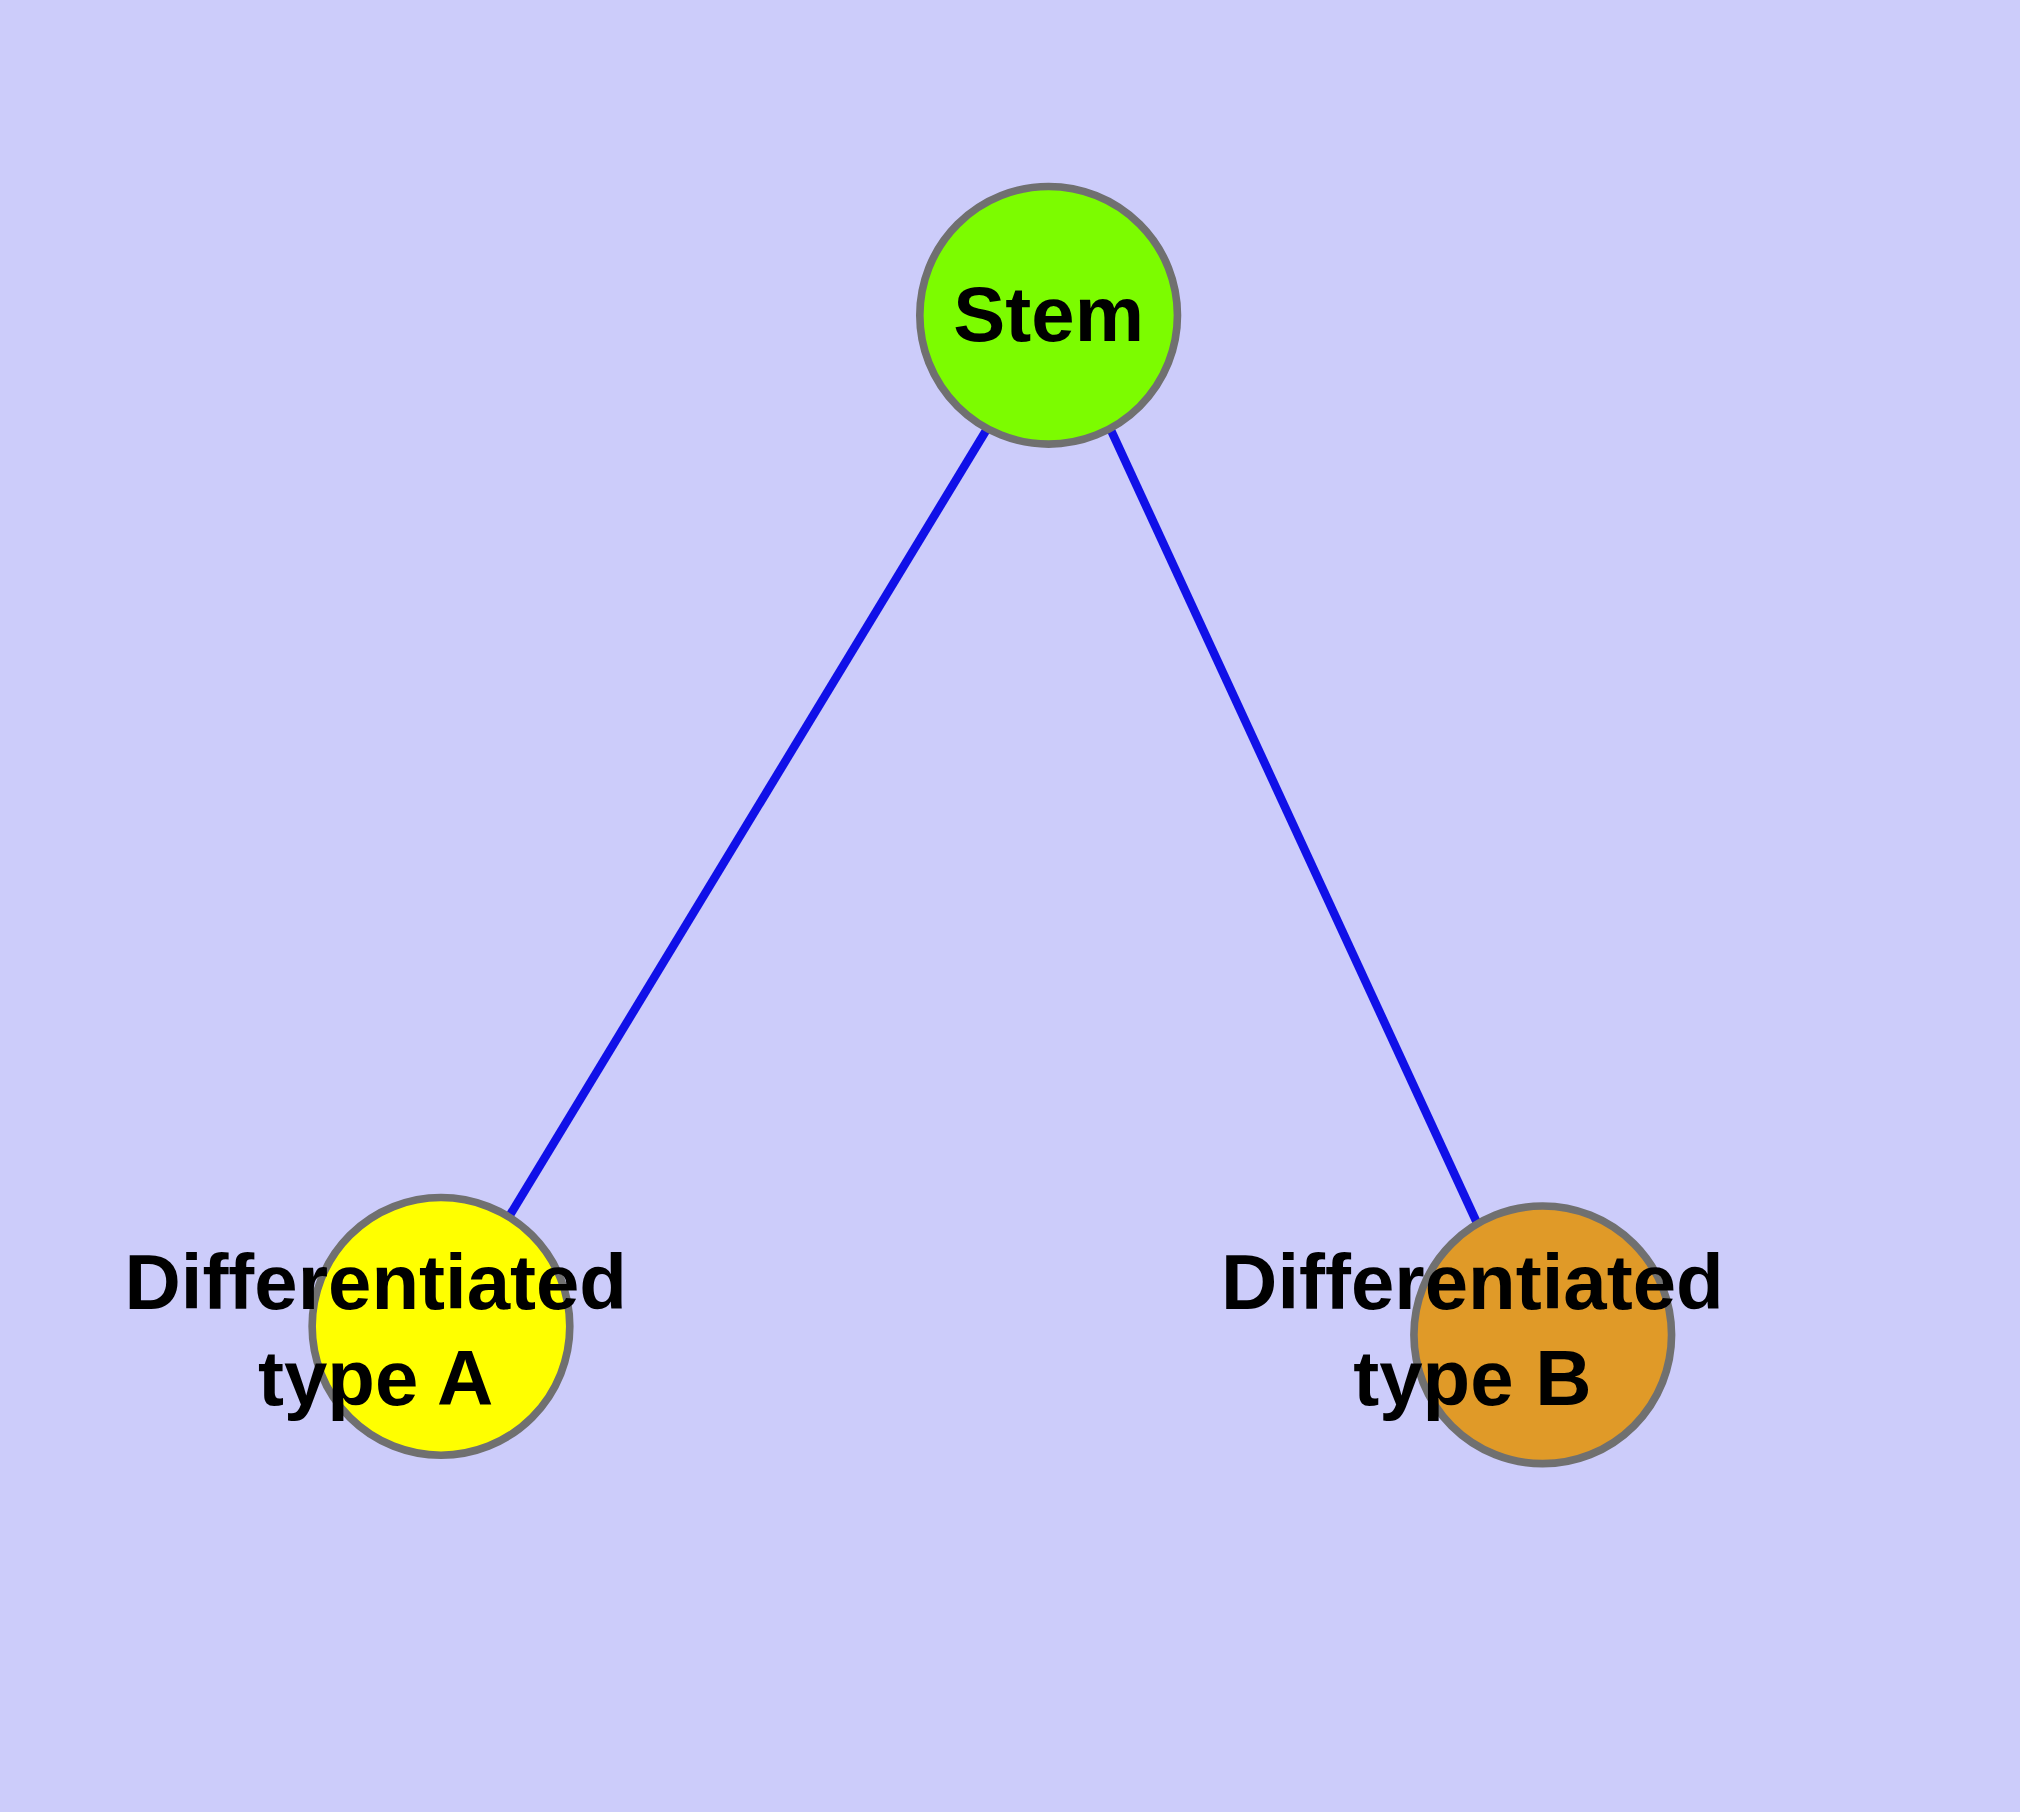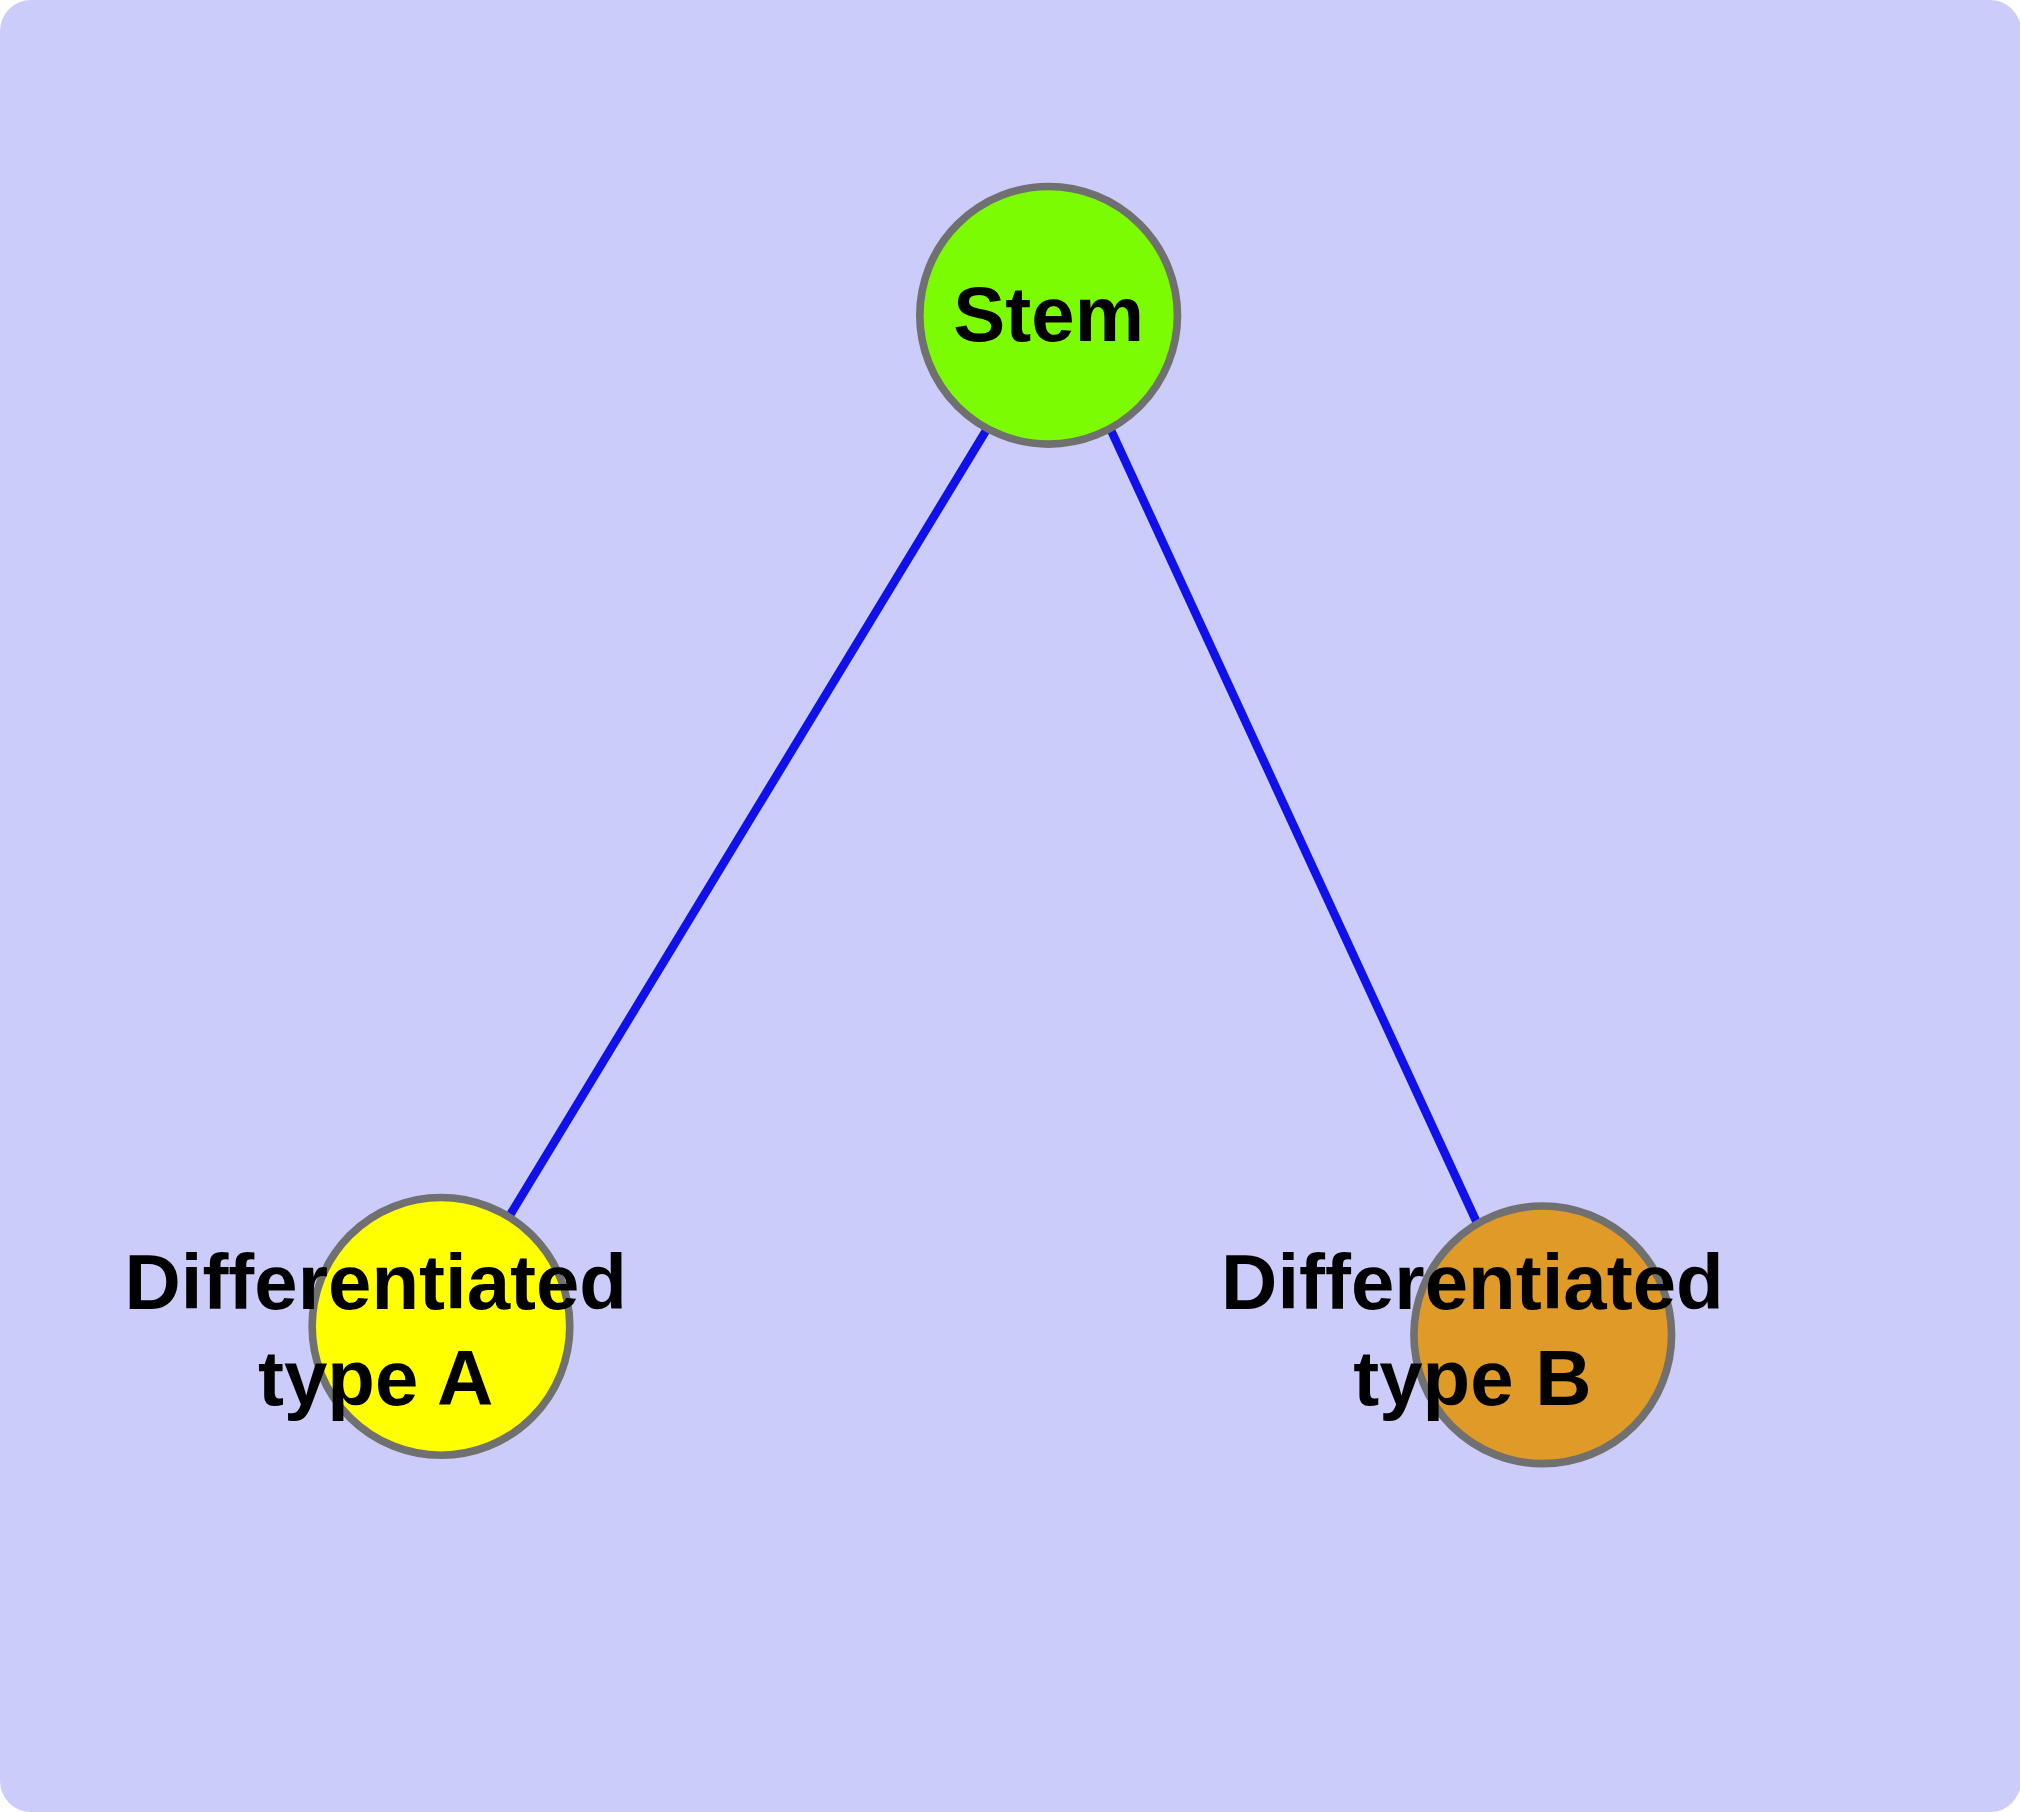--- a/index.html
+++ b/index.html
@@ -37,21 +37,21 @@
     font-weight: bold;
     font-size: 92px;
     fill: #000000;
     text-anchor: middle;
     dominant-baseline: alphabetic;
   }
 </style>
 </head>
 <body>
 
-<div id="stage" style="background: rgb(204, 204, 250); border-radius: 31px;">
+<div id="stage" style="background: rgb(204, 204, 250);">
   <svg id="graph-svg" viewBox="0 0 2384 2138" xmlns="http://www.w3.org/2000/svg">
 
     <g>
       <line class="edge-line" x1="1168" y1="500" x2="600" y2="1436" stroke="#1010e8" stroke-width="10"></line>
       <line class="edge-line" x1="1308" y1="502" x2="1742" y2="1442" stroke="#1010e8" stroke-width="10"></line>
     </g>
 
     <g>
       <g>
         <circle class="node-circle" cx="1237" cy="372" r="152" fill="#7cfc00" stroke="#707070"></circle>

